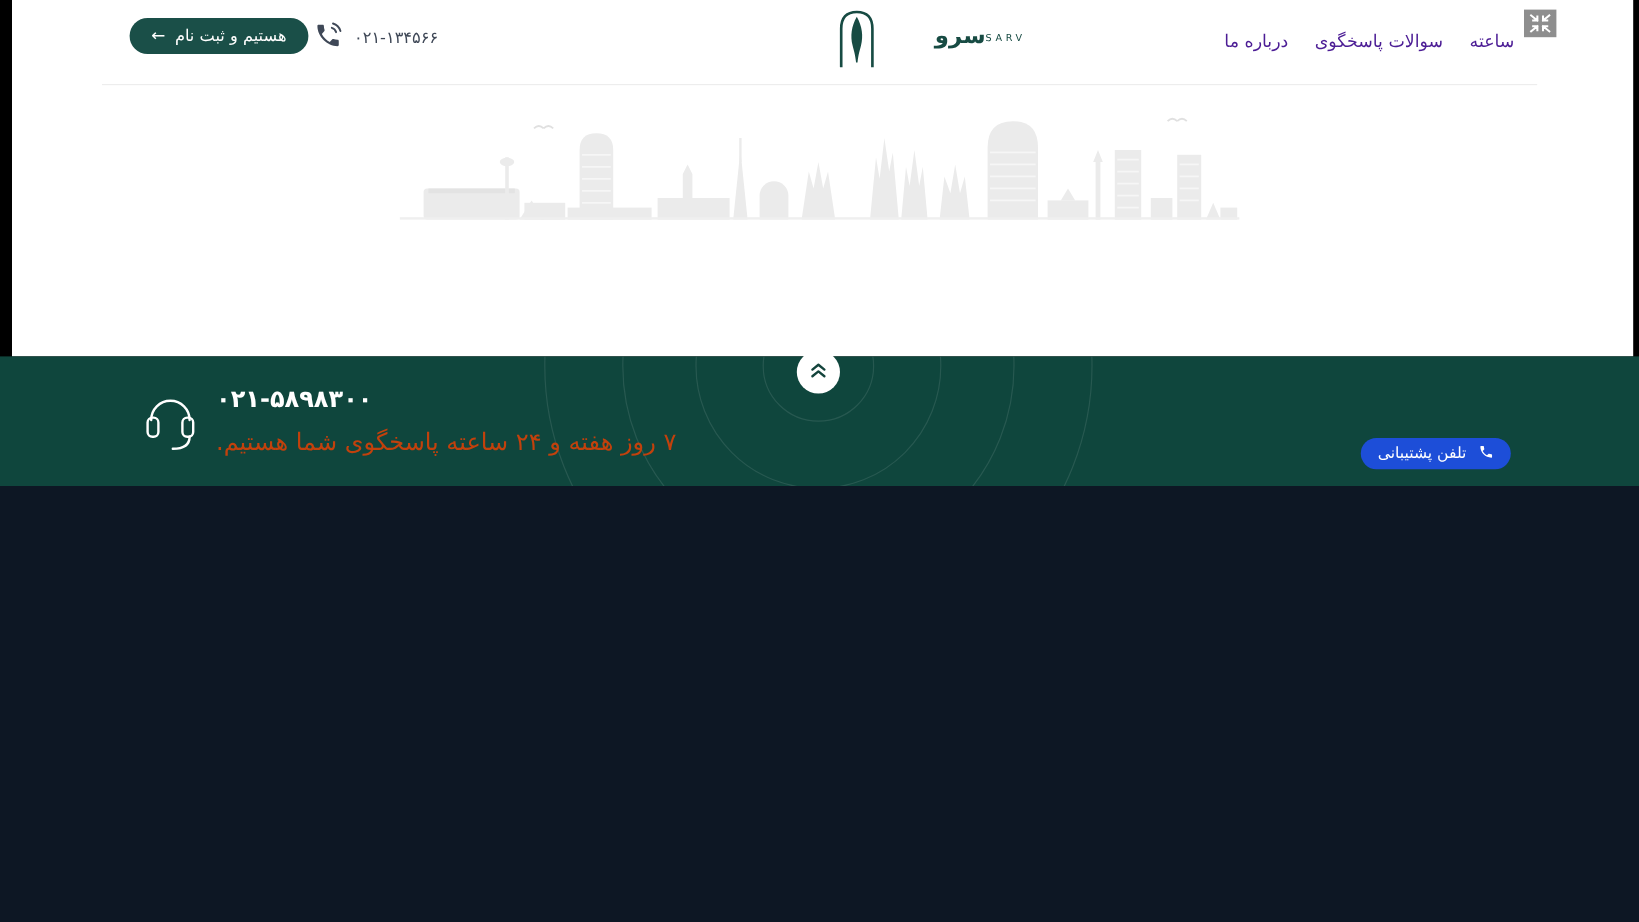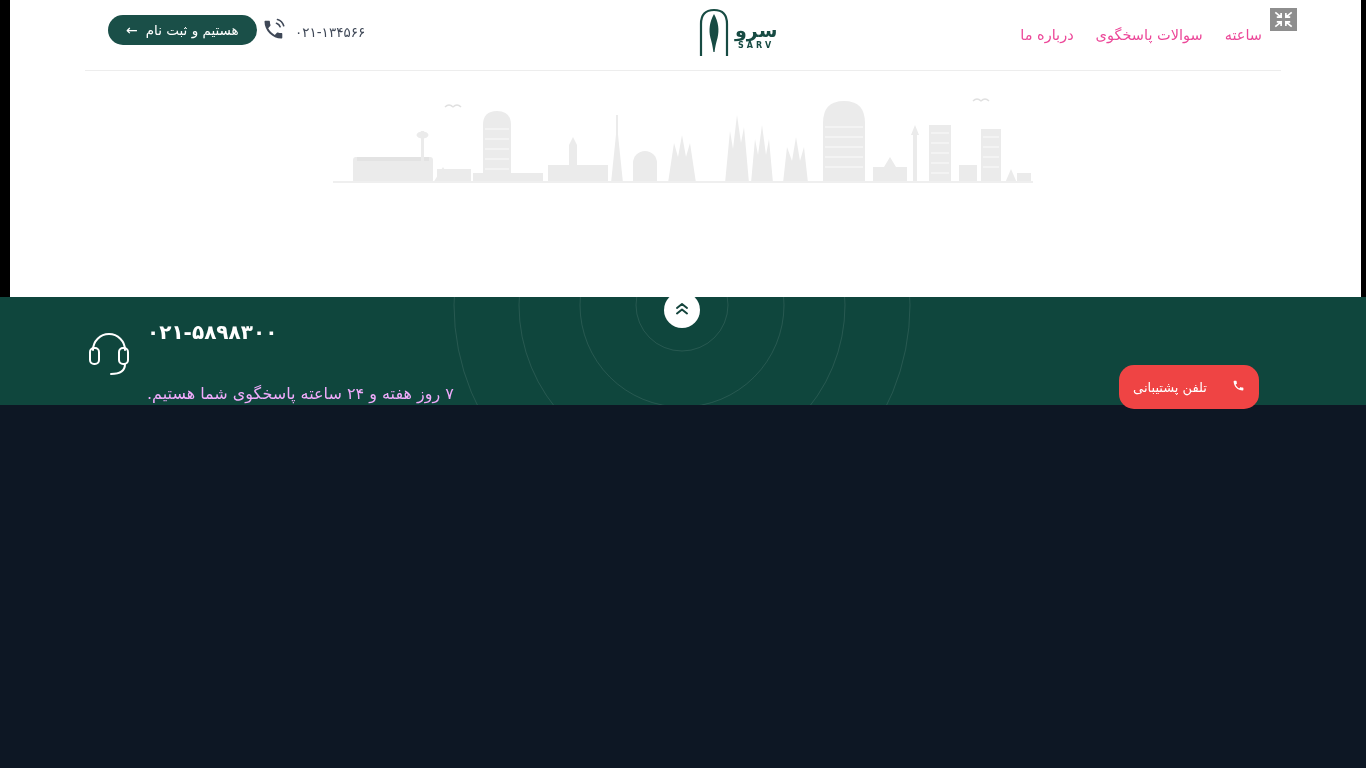--- a/index.html
+++ b/index.html
@@ -13,49 +13,49 @@
   .auth-btn { position:absolute; left:98px; top:15px; height:30px; display:flex; align-items:center; gap:8px;
               direction:rtl; background:#1a4f48; color:#fff; border:none; border-radius:17px;
               padding:0 18px; font-size:13.5px; font-family:inherit; cursor:pointer; }
   .auth-btn .arrow { font-size:14px; }
 
   .phone-cluster { position:absolute; left:250px; top:17px; display:flex; align-items:center; gap:9px;justify-content:center; }
   .phone-cluster .num { color:#3f4857; font-size:13.5px; letter-spacing:.5px; direction:ltr; }
 
   .logo { display:flex; align-items:flex-start; gap:5px; }
   .logo-top { position:absolute; left:688px; top:7px; cursor:pointer; }
-  .logo-text { display:flex; flex-direction:column; align-items:center; margin-top:14px; }
+  .logo-text { display:flex; flex-direction:row; align-items:center; margin-top:14px;margin-left:44px; }
   .logo-fa { font-size:19px; font-weight:bold; line-height:18px; }
-  .logo-en { font-size:8px; letter-spacing:3px; font-weight:bold; margin-top:2px; }
+  .logo-en { font-size:8px; letter-spacing:3px; font-weight:normal; margin-top:2px; }
   .logo-teal .logo-fa, .logo-teal .logo-en { color:#174b43; }
 
   .nav-links { position:absolute; right:99px; top:0; height:70px; display:flex; align-items:center;
                gap:22px; direction:rtl; }
-  .nav-links a { color:#ec4899; font-size:14.5px; text-decoration:none; cursor:pointer; }
+  .nav-links a { color:#4c1d95; font-size:14.5px; text-decoration:none; cursor:pointer; }
 
   .resize-btn { position:absolute; right:64px; top:8px; width:27px; height:23px; background:#8e8e8e;
                 border:none; display:flex; align-items:center; justify-content:center; cursor:pointer; }
 
   .skyline { position:absolute; left:323px; top:95px; }
 
   
   .band { position:absolute; left:0; top:297px; width:1366px; height:108px; background:#0f463d; }
   .band-circles { position:absolute; inset:0; overflow:hidden; }
   .scroll-top { position:absolute; left:664px; top:-5px; width:36px; height:36px; border-radius:50%;
                 background:#fff; border:none; display:flex; align-items:center; justify-content:center;
                 cursor:pointer; z-index:3; }
   .band-heading { position:absolute; right:107px; top:324px; color:#fff; font-size:20px; font-weight:bold;
                   direction:rtl; z-index:2; }
-  .support-btn { position:absolute; right:107px; top:365px; height:44px; display:flex; align-items:center;
-                 gap:25px; direction:rtl; background:#ef4444; color:#fff; border:none; border-radius:15px;
+  .support-btn { position:absolute; right:107px; top:365px; height:26px; display:flex; align-items:center;
+                 gap:10px; direction:rtl; background:#1d4ed8; color:#fff; border:none; border-radius:15px;
                  padding:0 14px; font-size:13px; font-family:inherit; cursor:pointer; z-index:2; }
-  .band-left { position:absolute; left:87px; top:320px; display:flex; gap:16px; z-index:2; }
+  .band-left { position:absolute; left:120px; top:320px; display:flex; gap:16px; z-index:2; }
   .band-left .texts { display:flex; flex-direction:column; }
   .band-phone { color:#fff; font-size:20px; font-weight:bold; letter-spacing:1px; direction:ltr; }
-  .band-sub { color:#f0abfc; font-size:16px; margin-top:40px; direction:rtl; }
+  .band-sub { color:#c2410c; font-size:20px; margin-top:12px; direction:rtl; }
 
   
   .footer { position:absolute; left:0; top:405px; width:1366px; height:363px; background:#0d1724; }
 </style>
 </head>
 <body>
 
 <div class="page">
 
   <div class="top-white">

